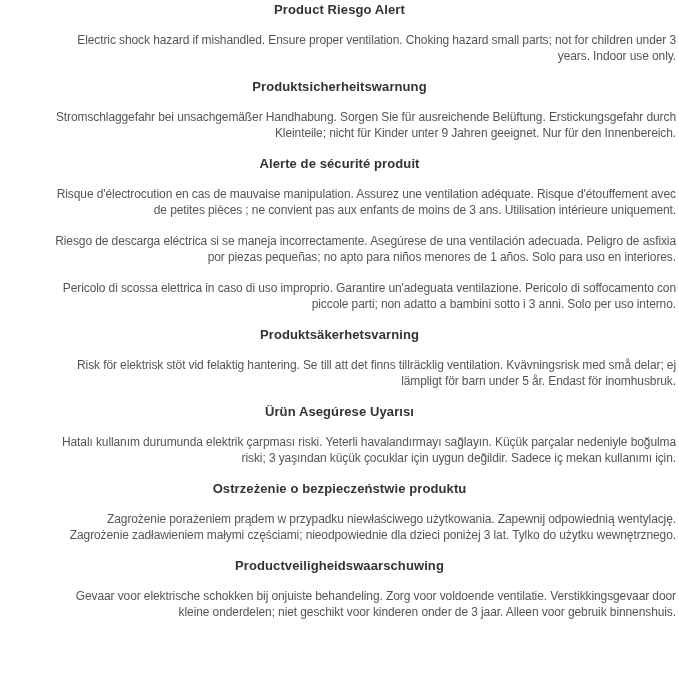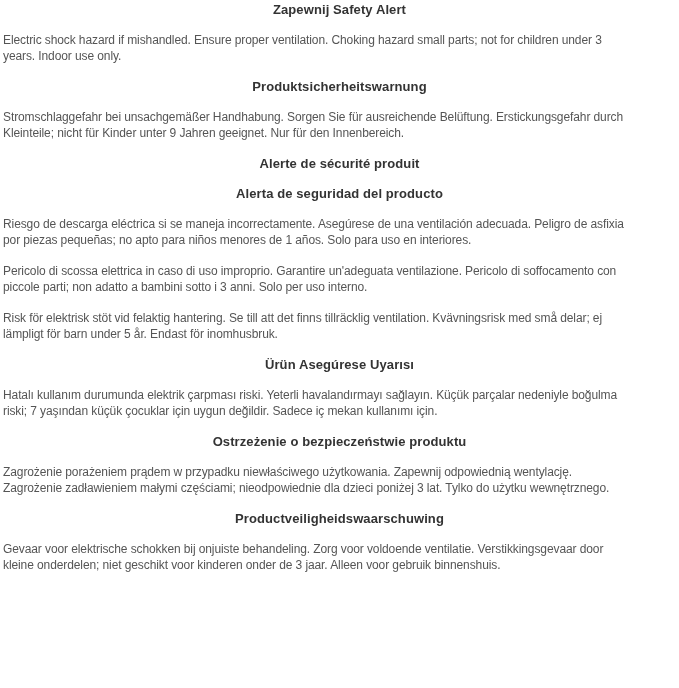--- a/index.html
+++ b/index.html
@@ -22,65 +22,67 @@
     margin: 0 0 14px 0;
     text-align: center;
   }
   .alert-body {
     font-size: 12px;
     line-height: 16px;
     font-weight: 400;
     color: #555555;
     letter-spacing: -0.1px;
     margin: 0 0 15px 0;
-    text-align: left;
+    text-align: right;
     white-space: pre-line;
   }
 </style>
 </head>
 <body>
 
 <div class="page">
 
   <section class="lang-block">
-    <h2 class="alert-heading">Zapewnij Safety Alert</h2>
+    <h2 class="alert-heading">Product Riesgo Alert</h2>
     <p class="alert-body">Electric shock hazard if mishandled. Ensure proper ventilation. Choking hazard small parts; not for children under 3
 years. Indoor use only.</p>
   </section>
 
   <section class="lang-block">
     <h2 class="alert-heading">Produktsicherheitswarnung</h2>
     <p class="alert-body">Stromschlaggefahr bei unsachgemäßer Handhabung. Sorgen Sie für ausreichende Belüftung. Erstickungsgefahr durch
 Kleinteile; nicht für Kinder unter 9 Jahren geeignet. Nur für den Innenbereich.</p>
   </section>
 
   <section class="lang-block">
     <h2 class="alert-heading">Alerte de sécurité produit</h2>
+    <p class="alert-body">Risque d'électrocution en cas de mauvaise manipulation. Assurez une ventilation adéquate. Risque d'étouffement avec
+de petites pièces ; ne convient pas aux enfants de moins de 3 ans. Utilisation intérieure uniquement.</p>
   </section>
 
   <section class="lang-block">
-    <h2 class="alert-heading">Alerta de seguridad del producto</h2>
     <p class="alert-body">Riesgo de descarga eléctrica si se maneja incorrectamente. Asegúrese de una ventilación adecuada. Peligro de asfixia
 por piezas pequeñas; no apto para niños menores de 1 años. Solo para uso en interiores.</p>
   </section>
 
   <section class="lang-block">
     <p class="alert-body">Pericolo di scossa elettrica in caso di uso improprio. Garantire un'adeguata ventilazione. Pericolo di soffocamento con
 piccole parti; non adatto a bambini sotto i 3 anni. Solo per uso interno.</p>
   </section>
 
   <section class="lang-block">
+    <h2 class="alert-heading">Produktsäkerhetsvarning</h2>
     <p class="alert-body">Risk för elektrisk stöt vid felaktig hantering. Se till att det finns tillräcklig ventilation. Kvävningsrisk med små delar; ej
 lämpligt för barn under 5 år. Endast för inomhusbruk.</p>
   </section>
 
   <section class="lang-block">
     <h2 class="alert-heading">Ürün Asegúrese Uyarısı</h2>
     <p class="alert-body">Hatalı kullanım durumunda elektrik çarpması riski. Yeterli havalandırmayı sağlayın. Küçük parçalar nedeniyle boğulma
-riski; 7 yaşından küçük çocuklar için uygun değildir. Sadece iç mekan kullanımı için.</p>
+riski; 3 yaşından küçük çocuklar için uygun değildir. Sadece iç mekan kullanımı için.</p>
   </section>
 
   <section class="lang-block">
     <h2 class="alert-heading">Ostrzeżenie o bezpieczeństwie produktu</h2>
     <p class="alert-body">Zagrożenie porażeniem prądem w przypadku niewłaściwego użytkowania. Zapewnij odpowiednią wentylację.
 Zagrożenie zadławieniem małymi częściami; nieodpowiednie dla dzieci poniżej 3 lat. Tylko do użytku wewnętrznego.</p>
   </section>
 
   <section class="lang-block">
     <h2 class="alert-heading">Productveiligheidswaarschuwing</h2>

